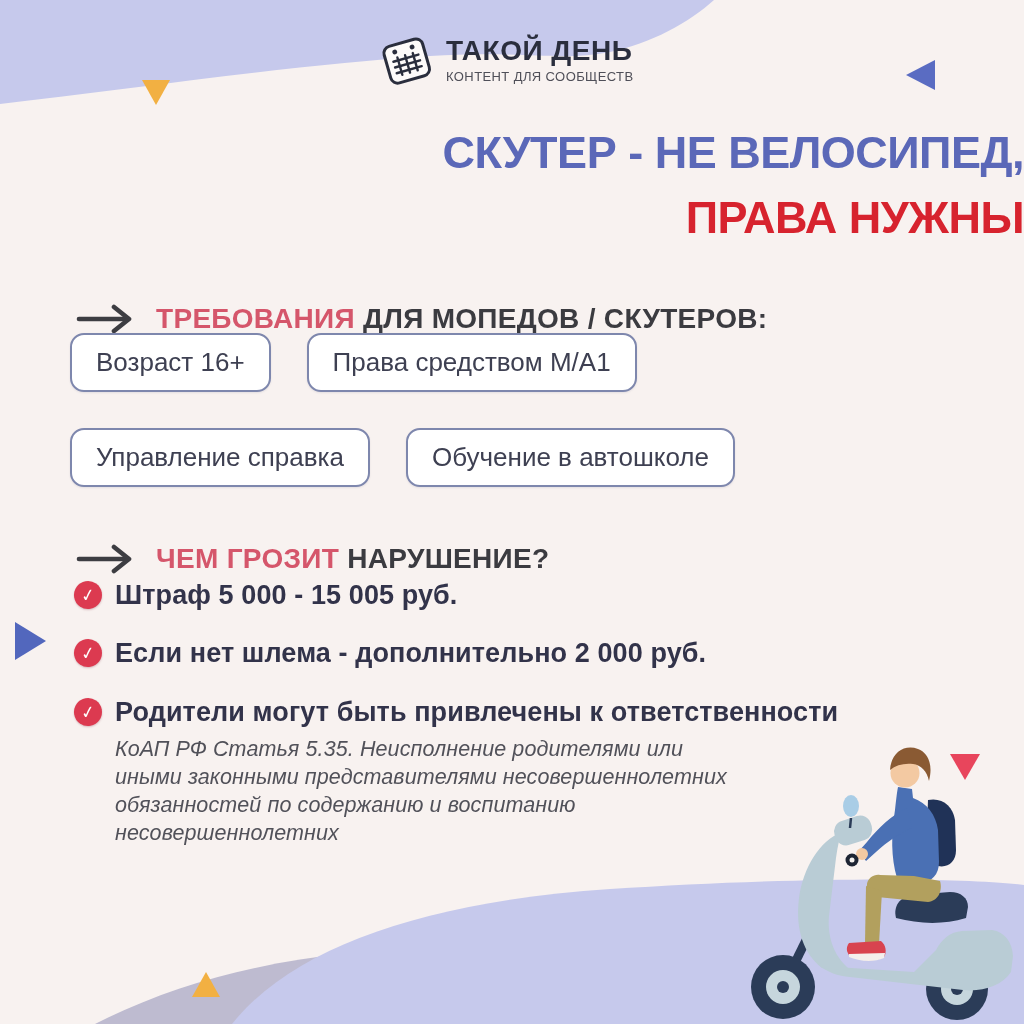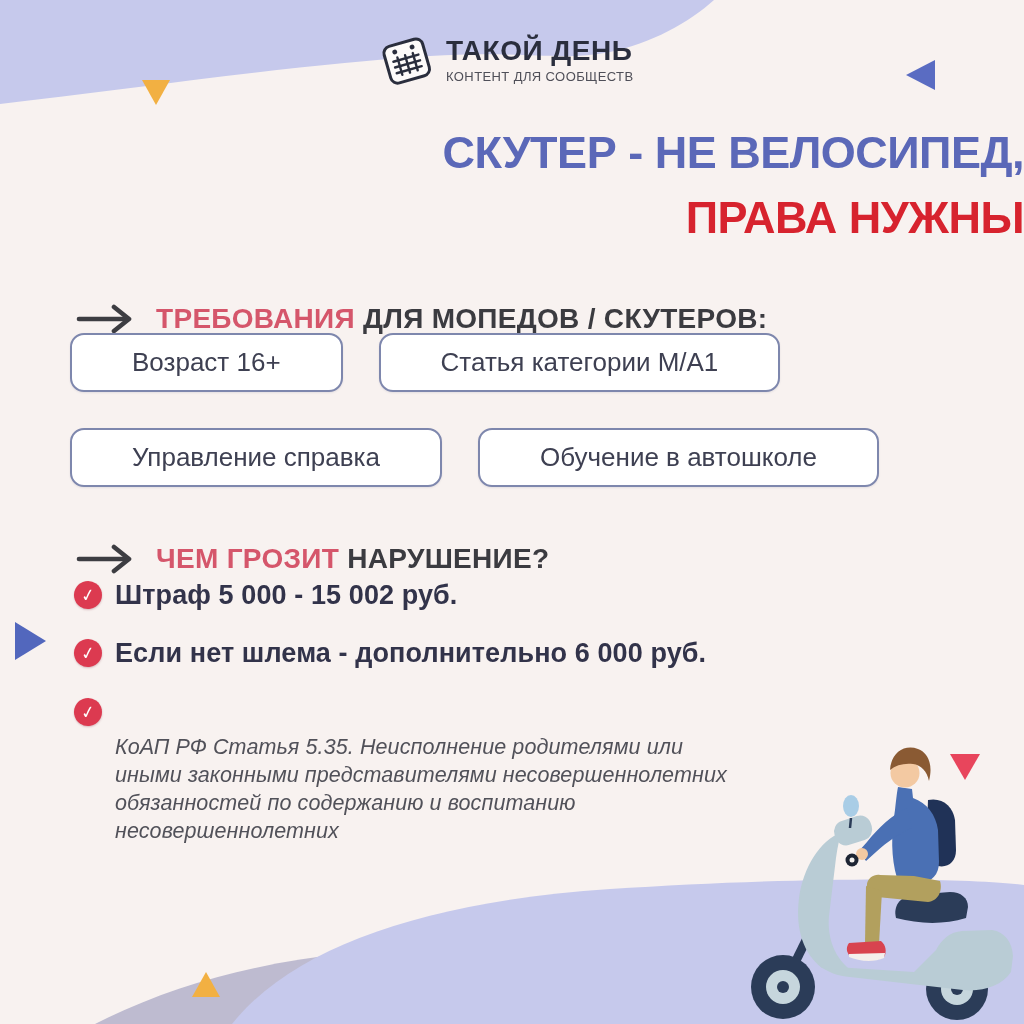--- a/index.html
+++ b/index.html
@@ -25,21 +25,21 @@
   .main-title .l2{font-size:45px;font-weight:800;color:#d7232e;letter-spacing:-.5px;margin-top:12px;}
 
   .section-heading{position:absolute;left:76px;display:flex;align-items:center;gap:18px;z-index:2;}
   .section-heading.req{top:277px;margin-top:26px;}
   .section-heading.pen{top:543px;}
   .section-heading h2{margin:0;font-size:28px;font-weight:700;letter-spacing:.3px;color:#3b3b40;white-space:nowrap;}
   .section-heading .accent{color:#d5566b;}
 
   .pills{position:absolute;left:70px;top:333px;width:870px;z-index:2;}
   .pill-row{display:flex;gap:36px;margin-bottom:36px;}
-  .pill{background:#fff;border:2.5px solid #7e87ad;border-radius:14px;padding:12px 60px;font-size:26px;color:#3e4052;white-space:nowrap;box-shadow:0 1px 2px rgba(80,85,120,.12);}
+  .pill{background:#fff;border:2.5px solid #7e87ad;border-radius:14px;padding:12px 24px;font-size:26px;color:#3e4052;white-space:nowrap;box-shadow:0 1px 2px rgba(80,85,120,.12);}
 
   .items{position:absolute;left:74px;top:579px;width:890px;z-index:2;}
   .item{margin-bottom:26px;}
   .item-head{display:flex;align-items:flex-start;gap:13px;}
   .check{flex:0 0 auto;width:28px;height:28px;border-radius:50%;background:#dc3a50;color:#fff;display:flex;align-items:center;justify-content:center;font-size:17px;font-weight:700;transform:rotate(-10deg);margin-top:2px;box-shadow:0 1px 2px rgba(120,20,40,.25);}
   .item-title{font-size:27px;font-weight:700;color:#32334a;letter-spacing:.1px;line-height:1.2;}
   .item-note{margin:8px 0 0 41px;font-style:italic;font-size:21.5px;color:#515159;line-height:1.3;letter-spacing:.1px;}
   .item:nth-child(1) .item-note{max-width:880px;}
   .item:nth-child(2) .item-note{max-width:700px;}
   .item:nth-child(3) .item-note{max-width:630px;}
@@ -135,21 +135,21 @@
         <line x1="3" y1="15" x2="52" y2="15"></line>
         <polyline points="38,3 53,15 38,27"></polyline>
       </g>
     </svg>
     <h2><span class="accent">ТРЕБОВАНИЯ</span><span> ДЛЯ МОПЕДОВ / СКУТЕРОВ:</span></h2>
   </div>
 
   <div class="pills">
     <div class="pill-row">
       <div class="pill">Возраст 16+</div>
-      <div class="pill">Статья категории М/А1</div>
+      <div class="pill">Права средством М/А1</div>
     </div>
     <div class="pill-row">
       <div class="pill">Управление справка</div>
       <div class="pill">Обучение в автошколе</div>
     </div>
   </div>
 
   <div class="section-heading pen">
     <svg width="62" height="30" viewBox="0 0 62 30">
       <g fill="none" stroke="#3d3d42" stroke-width="4.6" stroke-linecap="round" stroke-linejoin="round">
@@ -157,30 +157,31 @@
         <polyline points="38,3 53,15 38,27"></polyline>
       </g>
     </svg>
     <h2><span class="accent">ЧЕМ ГРОЗИТ</span><span> НАРУШЕНИЕ?</span></h2>
   </div>
 
   <div class="items">
     <div class="item">
       <div class="item-head">
         <span class="check">✓</span>
-        <span class="item-title">Штраф 5 000 - 15 002 руб.</span>
+        <span class="item-title">Штраф 5 000 - 15 005 руб.</span>
       </div>
     </div>
     <div class="item">
       <div class="item-head">
         <span class="check">✓</span>
-        <span class="item-title">Если нет шлема - дополнительно 6 000 руб.</span>
+        <span class="item-title">Если нет шлема - дополнительно 2 000 руб.</span>
       </div>
     </div>
     <div class="item">
       <div class="item-head">
         <span class="check">✓</span>
+        <span class="item-title">Родители могут быть привлечены к ответственности</span>
       </div>
       <div class="item-note">КоАП РФ Статья 5.35. Неисполнение родителями или иными законными представителями несовершеннолетних обязанностей по содержанию и воспитанию несовершеннолетних</div>
     </div>
   </div>
 
 </div>
 
 </body></html>

